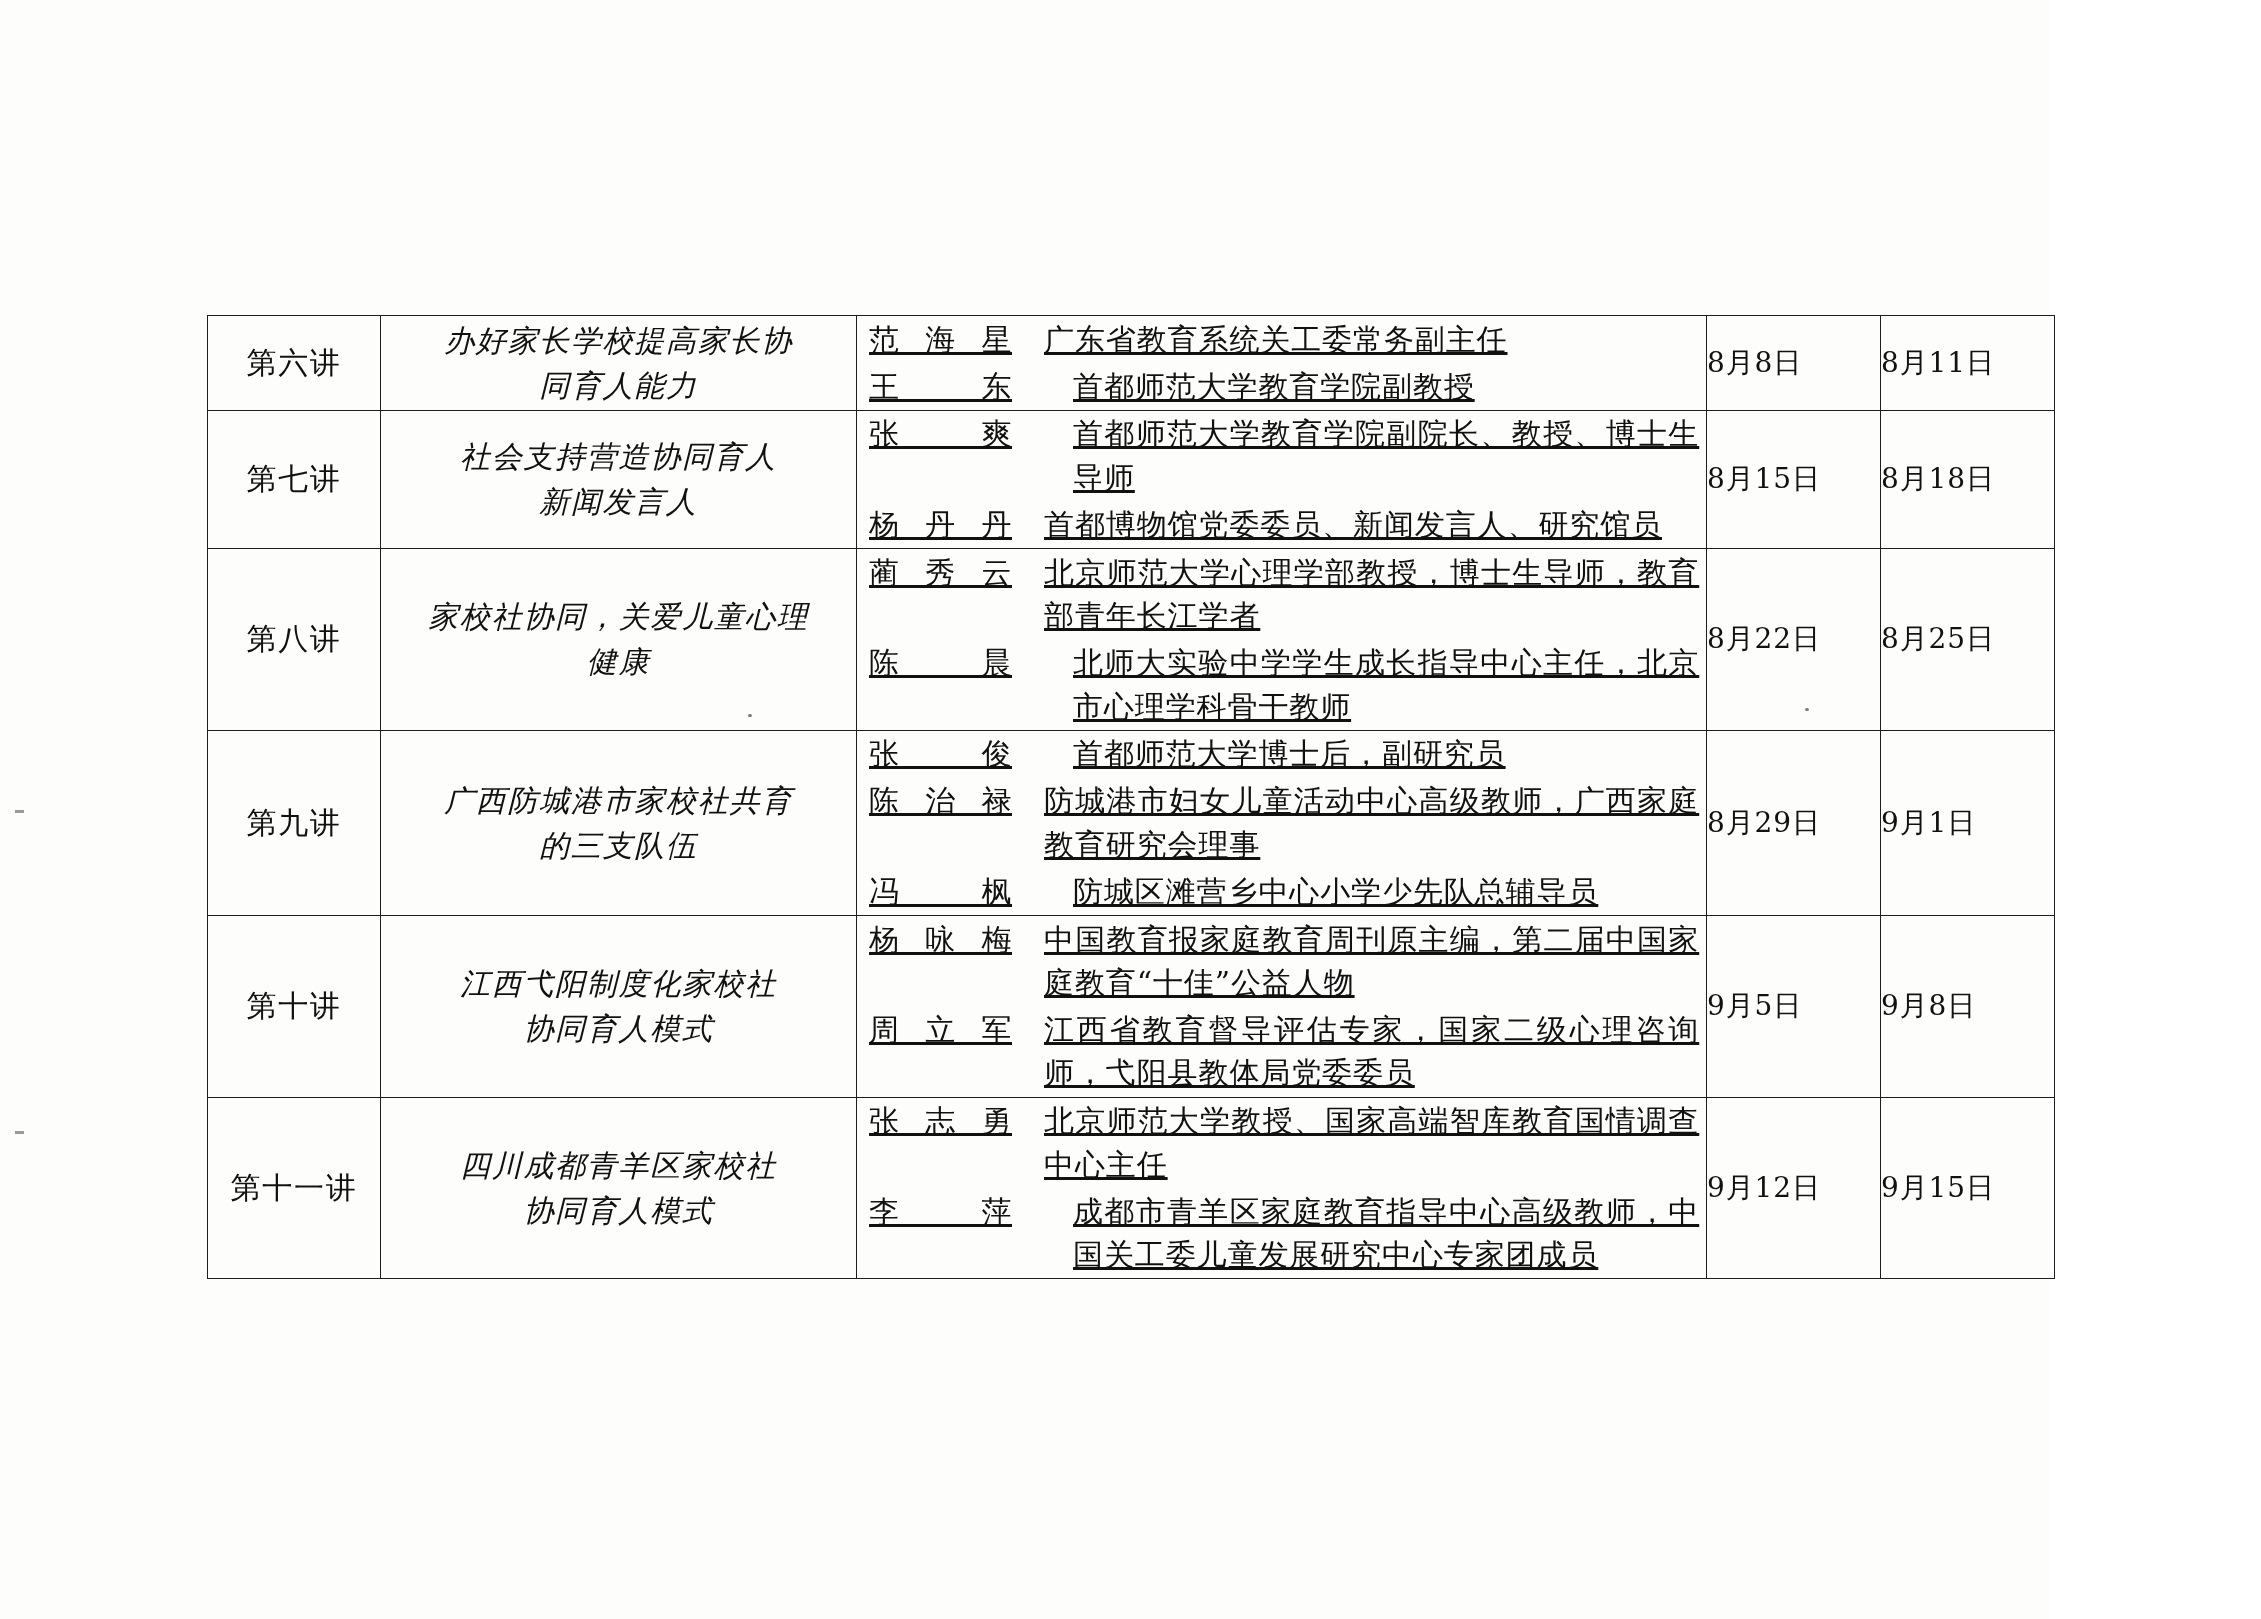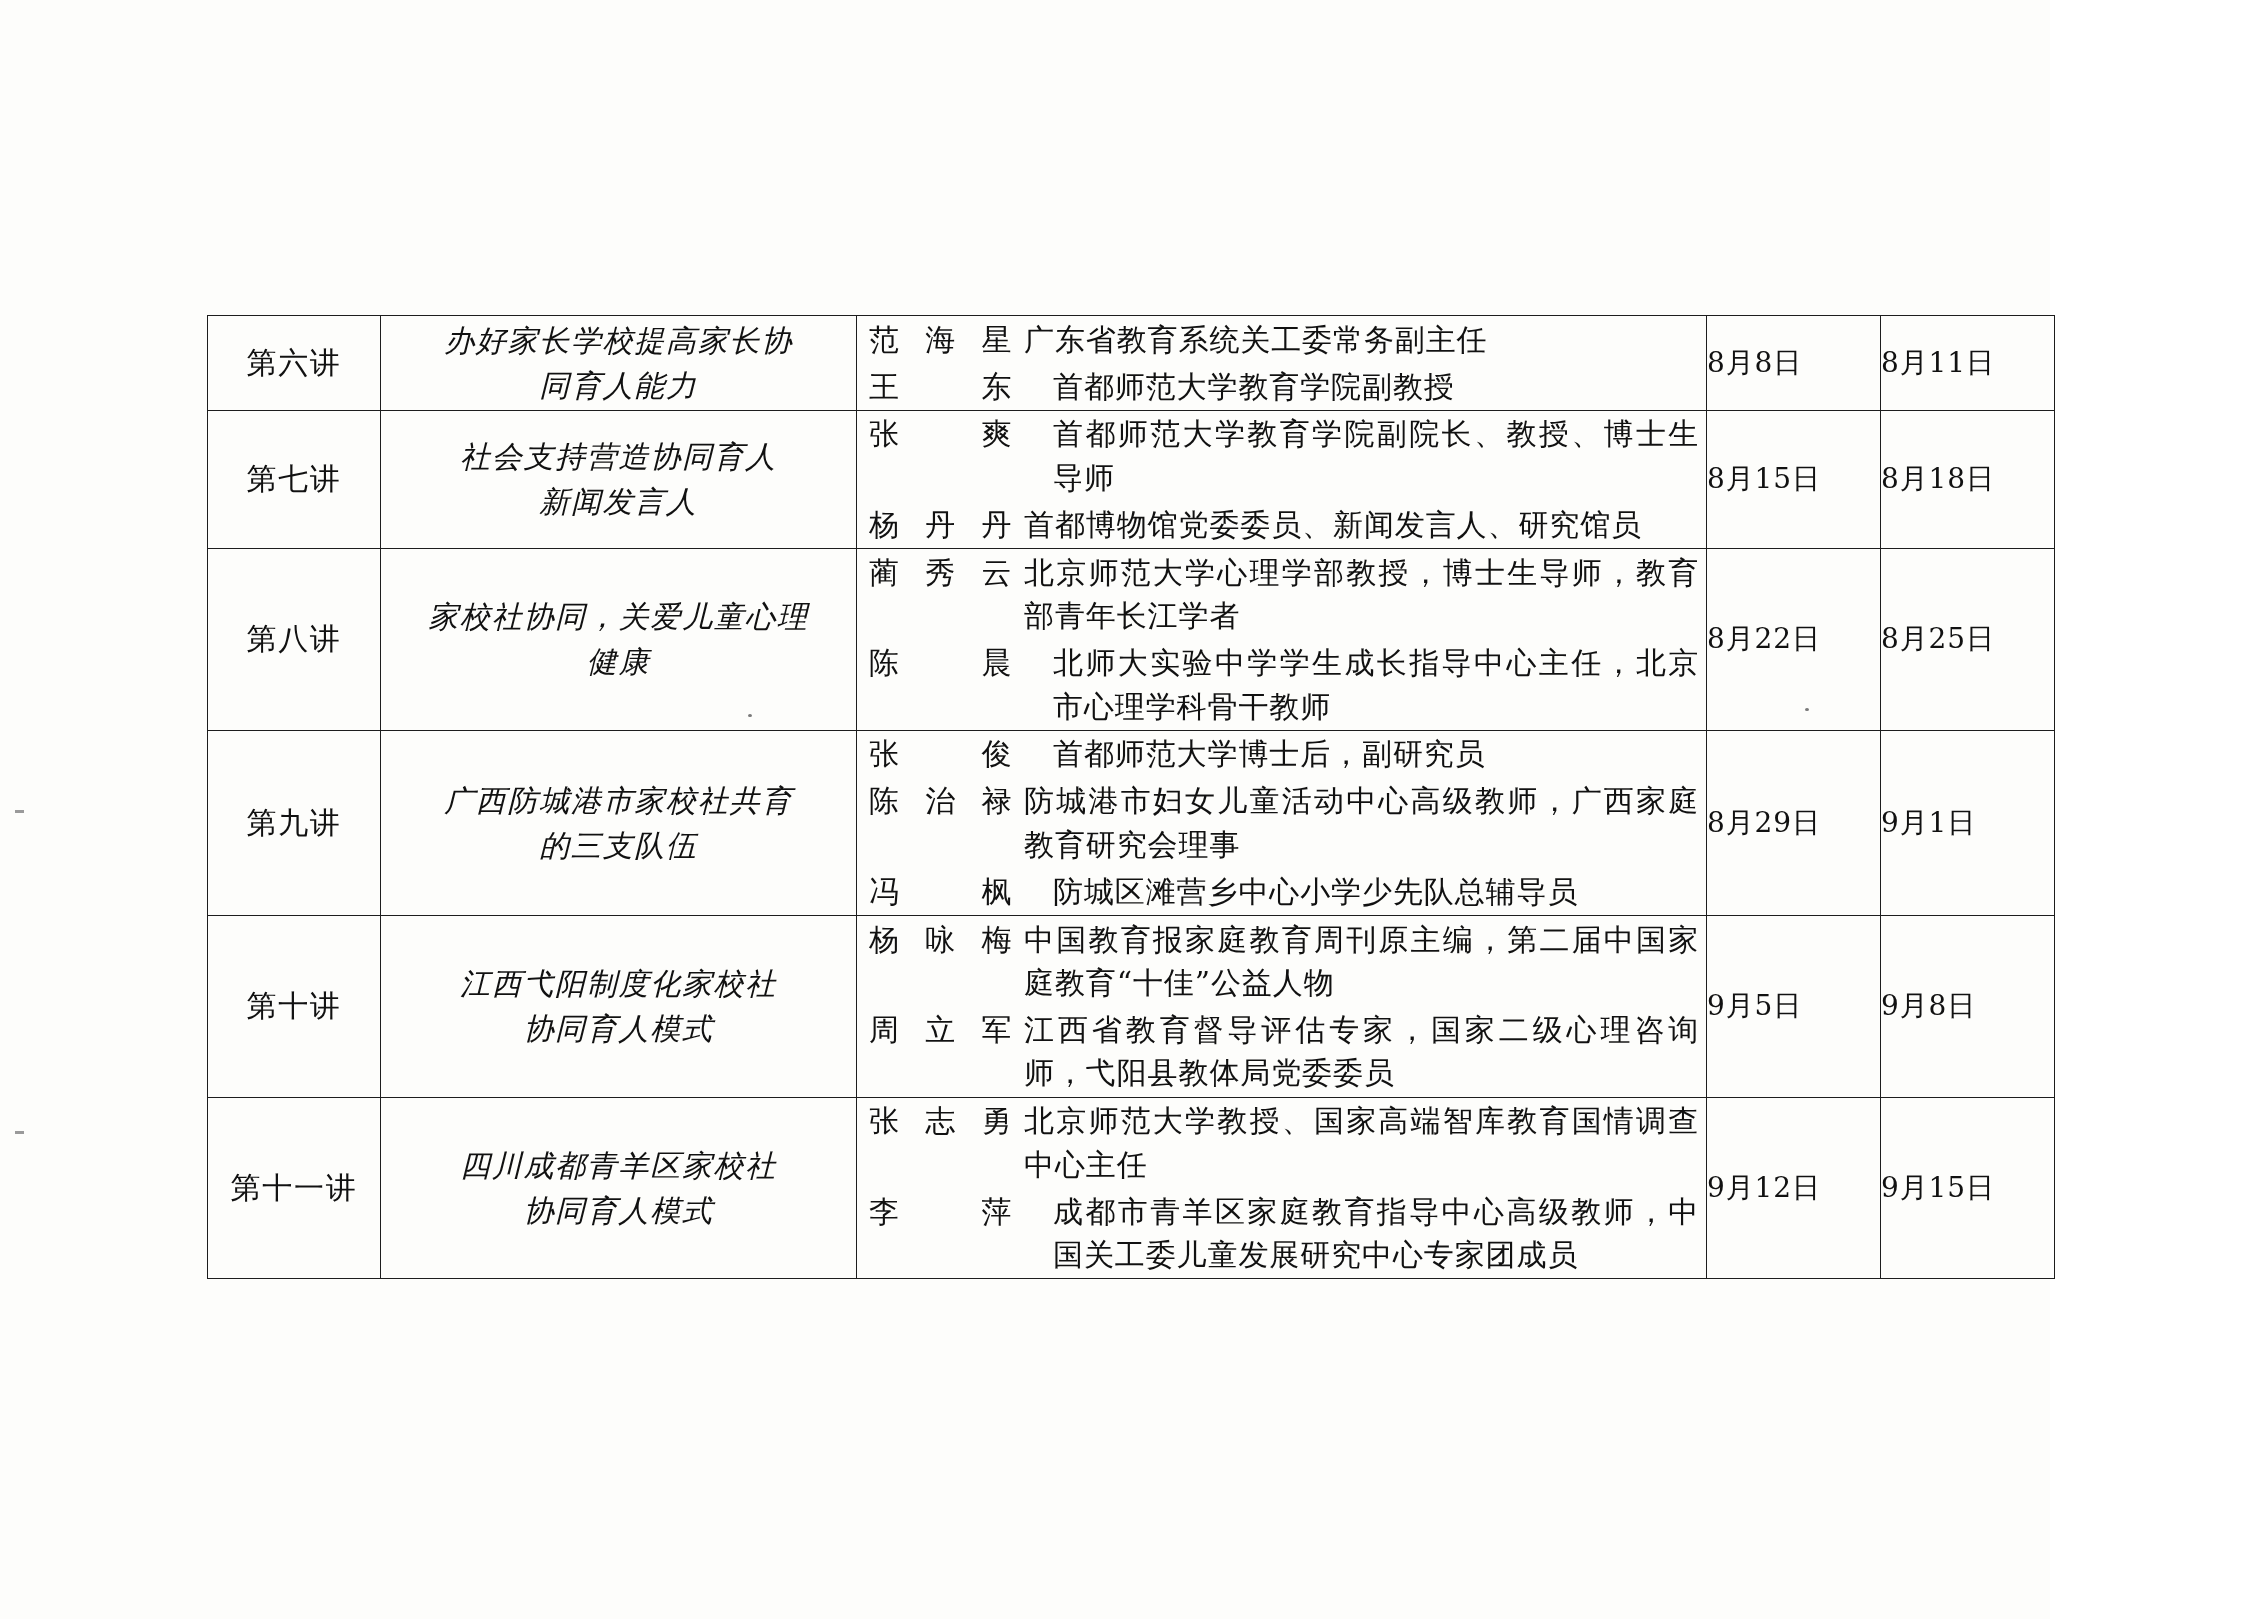--- a/index.html
+++ b/index.html
@@ -68,20 +68,21 @@
   }
   .topic .line { display: block; white-space: nowrap; font-style: italic; }
   .date {
     text-align: left;
     font-size: 28px;
     letter-spacing: 0.9px;
     padding: 5.1px 1.7px;
   }
   .speaker-cell {
     padding: 8.5px 0 8.5px 0;
+    text-decoration: underline;
   }
   .sp-row {
     display: flex;
     align-items: flex-start;
     padding: 1.7px 6.8px 1.7px 12px;
   }
   .sp-name {
     flex: 0 0 143px;
     font-size: 30px;
     line-height: 1.45;
@@ -99,20 +100,21 @@
     text-align: justify;
     text-align-last: justify;
     padding-right: 41px;
   }
   .sp-title {
     flex: 1 1 auto;
     font-size: 30px;
     line-height: 1.45;
     letter-spacing: 0.9px;
     text-align: justify;
+    margin-left: 20px;
   }
 </style>
 </head>
 <body>
 
 <div class="page">
   <div class="mark m1"></div>
   <div class="mark m2"></div>
   <div class="mark m3"></div>
   <div class="mark m4"></div>

